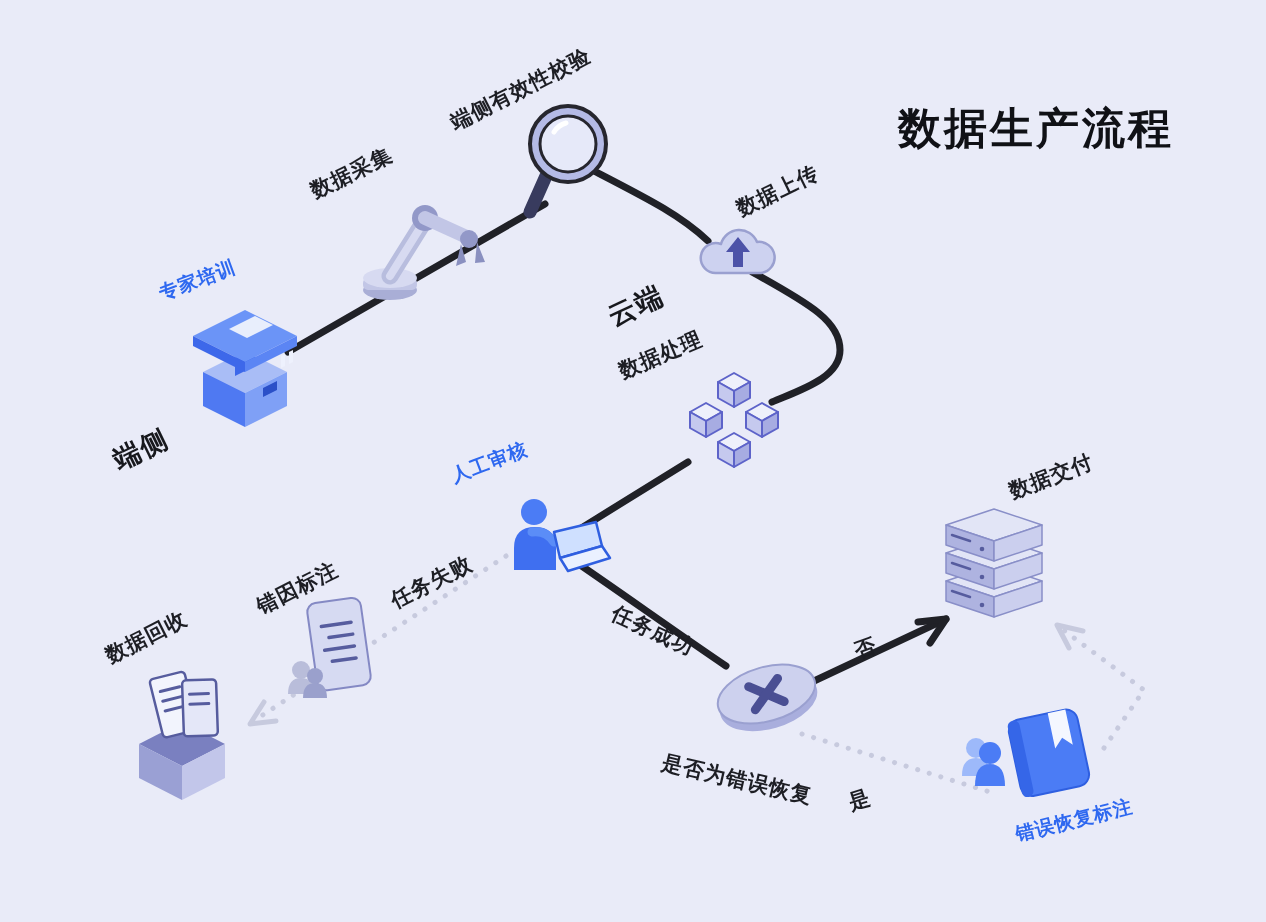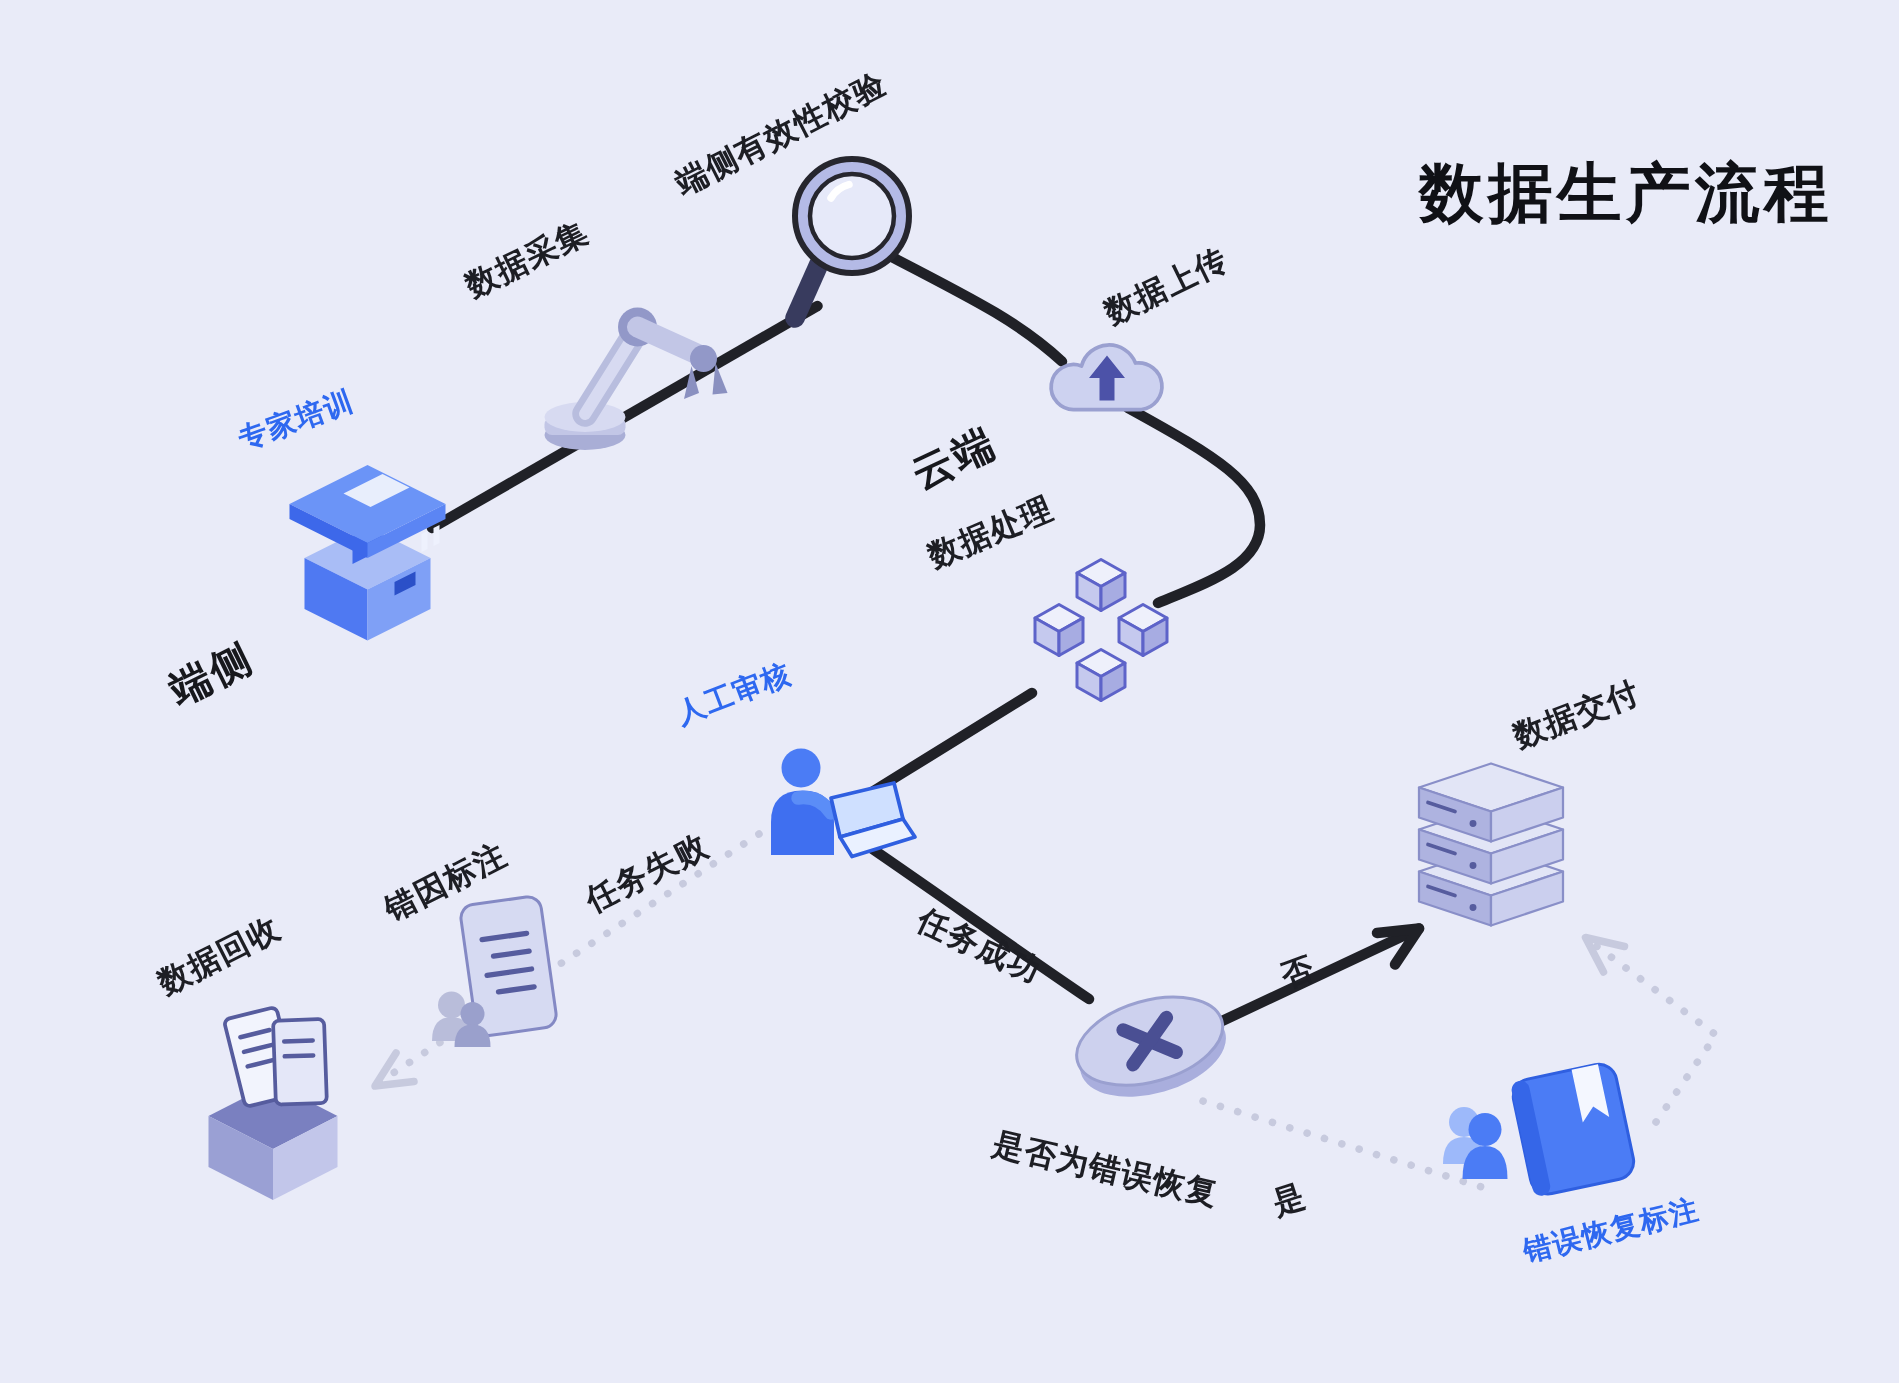--- a/index.html
+++ b/index.html
@@ -197,21 +197,21 @@
       <circle cx="32" cy="55" r="11" fill="#4b7cf5"></circle>
       <path d="M 17 88 Q 17 66 32 66 Q 47 66 47 88 Z" fill="#4b7cf5"></path>
       <g transform="rotate(-12 90 55)">
         <rect x="56" y="16" width="70" height="78" rx="12" fill="#4b7cf5" stroke="#2f5fe0" stroke-width="2"></rect>
         <rect x="56" y="16" width="12" height="78" rx="6" fill="#3566e8"></rect>
         <polygon points="98,16 116,16 116,52 107,43 98,52" fill="#f4f7ff"></polygon>
       </g>
     </svg>
   </div>
 
-  <div class="label title" style="left:946px;top:100px">数据生产流程</div>
+  <div class="label title" style="left:898px;top:100px">数据生产流程</div>
 
   <div class="label" style="left:452px;top:110px;transform:rotate(-27deg)">端侧有效性校验</div>
   <div class="label" style="left:312px;top:178px;transform:rotate(-26deg)">数据采集</div>
   <div class="label" style="left:738px;top:196px;transform:rotate(-26deg)">数据上传</div>
   <div class="label region" style="left:610px;top:300px;transform:rotate(-25deg)">云端</div>
   <div class="label blue" style="left:160px;top:281px;transform:rotate(-20deg)">专家培训</div>
   <div class="label region" style="left:115px;top:444px;transform:rotate(-26deg)">端侧</div>
   <div class="label" style="left:620px;top:358px;transform:rotate(-23deg)">数据处理</div>
   <div class="label blue" style="left:452px;top:464px;transform:rotate(-21deg)">人工审核</div>
   <div class="label" style="left:392px;top:588px;transform:rotate(-27deg)">任务失败</div>

